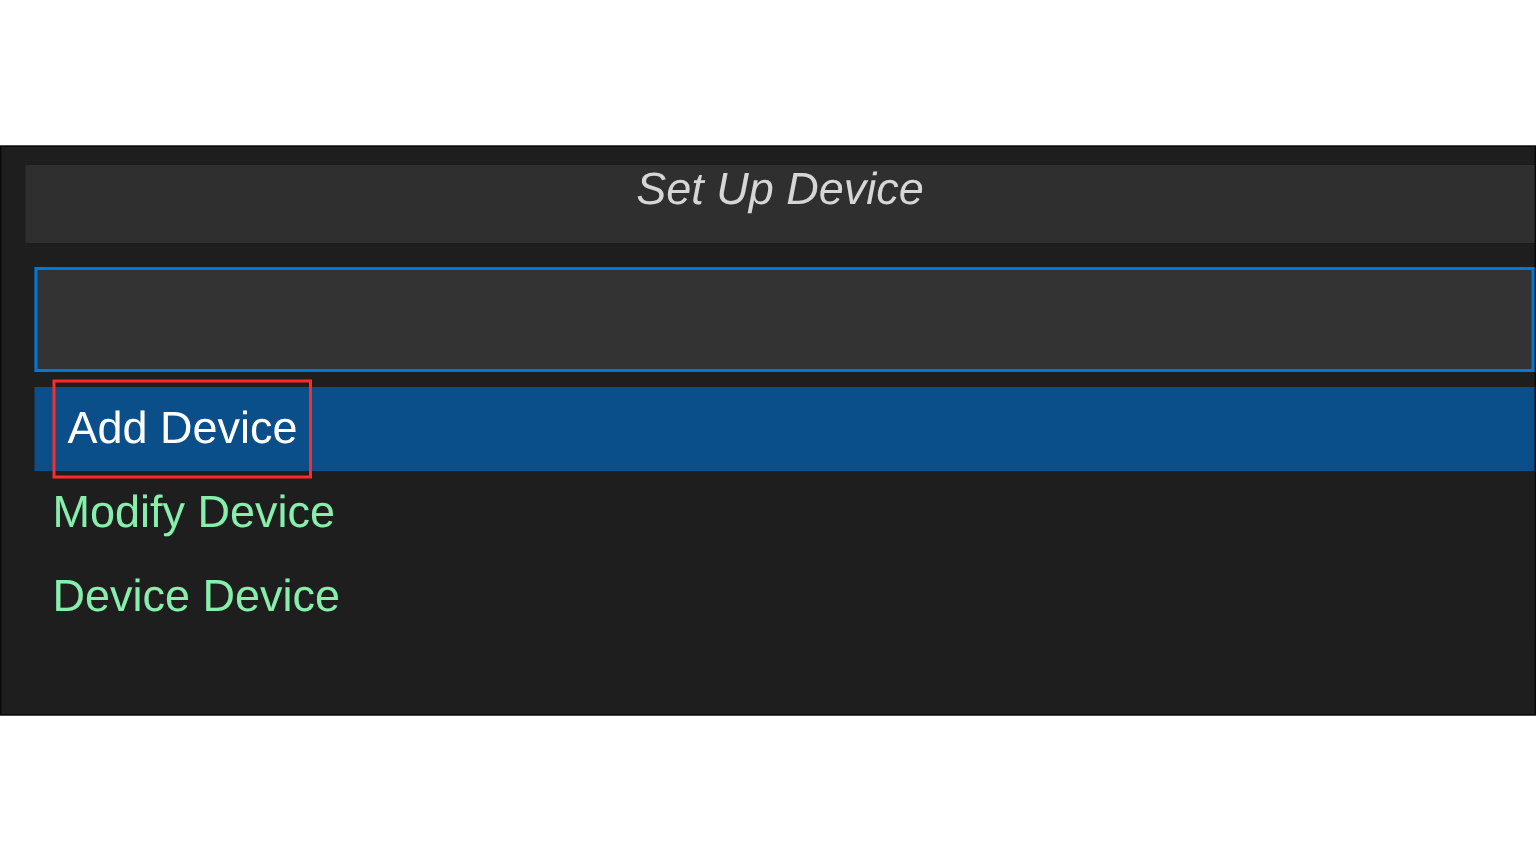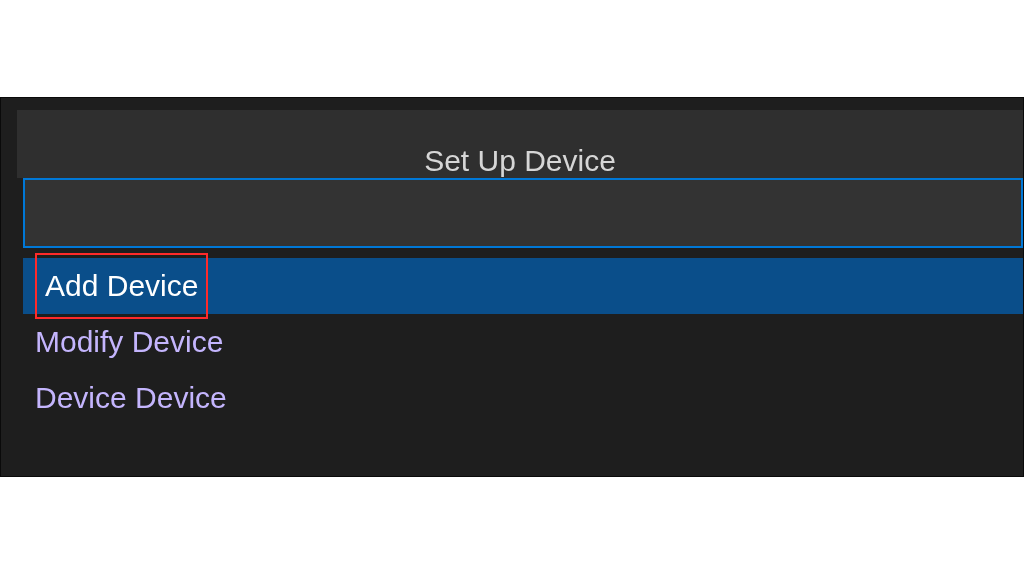--- a/index.html
+++ b/index.html
@@ -18,25 +18,26 @@
       width: 1024px;
       height: 380px;
       background: #1e1e1e;
       border: 1px solid #0a0a0a;
     }
     .title-bar {
       position: absolute;
       left: 16px;
       top: 12px;
       right: 0;
-      height: 68px;
+      height: 52px;
       background: #2f2f2f;
       display: flex;
-      align-items: flex-end;
+      align-items: flex-start;
       justify-content: center;
+      font-style: italic;
     }
     .title-text {
       color: #d6d6d6;
       font-size: 30px;
       font-weight: 400;
     }
     .search-wrap {
       position: absolute;
       left: 22px;
       top: 80px;
@@ -62,21 +63,21 @@
       position: absolute;
       left: 22px;
       top: 160px;
       right: 0;
     }
     .list-item {
       height: 56px;
       display: flex;
       align-items: center;
       padding-left: 12px;
-      color: #c4b5fd;
+      color: #86efac;
       font-size: 30px;
       font-weight: 400;
       background: #1e1e1e;
       cursor: pointer;
     }
     .list-item.selected {
       background: #0a4e8a;
       color: #ffffff;
     }
     .red-box {

